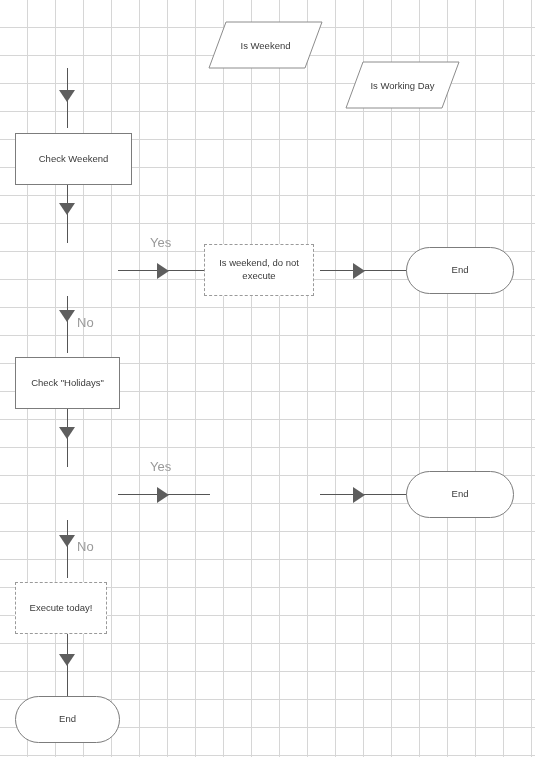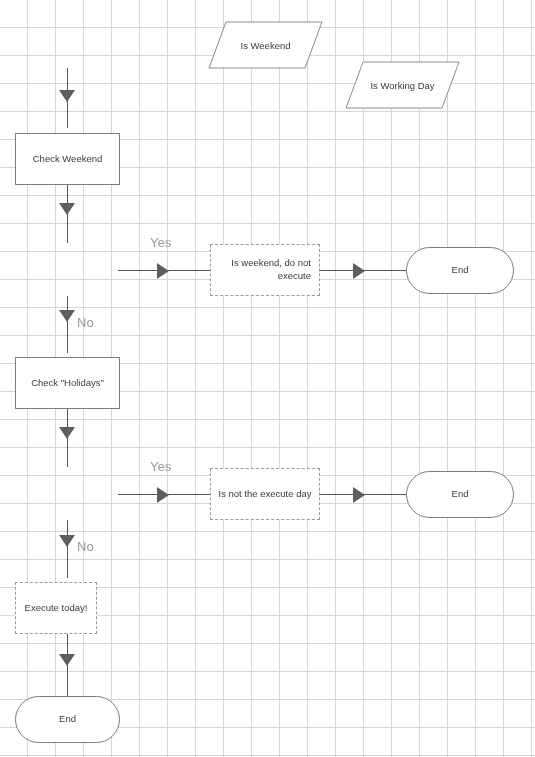--- a/index.html
+++ b/index.html
@@ -161,47 +161,44 @@
     <div class="para-label">Is Weekend</div>
   </div>
 
   <div class="para-wrap" style="left:345px; top:21px; width:115px; height:48px;margin-top:40px;">
     <svg width="115" height="48" viewBox="0 0 115 48">
       <polygon points="18,1 114,1 97,47 1,47" fill="#ffffff" stroke="#8c8c8c" stroke-width="1"></polygon>
     </svg>
     <div class="para-label">Is Working Day</div>
   </div>
 
-  <div class="node process" style="left:15px; top:133px; width:105px; height:52px;">
+  <div class="node process" style="left:15px; top:133px; width:117px; height:52px;">
     <span>Check Weekend</span>
   </div>
 
 
-  <div class="node dashed" style="left:210px; top:244px; width:110px; height:52px;text-align:right;">
+  <div class="node dashed" style="left:204px; top:244px; width:110px; height:52px;">
     <span style="display:block; width:92px;">Is weekend, do not execute</span>
   </div>
 
   <div class="node terminator" style="left:406px; top:247px; width:108px; height:47px;">
     <span>End</span>
   </div>
 
   <div class="node process" style="left:15px; top:357px; width:105px; height:52px;">
     <span>Check "Holidays"</span>
   </div>
 
 
-  <div class="node dashed" style="left:210px; top:468px; width:110px; height:52px;">
-    <span style="display:block; width:104px;">Is not the execute day</span>
-  </div>
 
   <div class="node terminator" style="left:406px; top:471px; width:108px; height:47px;">
     <span>End</span>
   </div>
 
-  <div class="node dashed" style="left:15px; top:582px; width:82px; height:52px;">
+  <div class="node dashed" style="left:15px; top:582px; width:92px; height:52px;">
     <span>Execute today!</span>
   </div>
 
   <div class="node terminator" style="left:15px; top:696px; width:105px; height:47px;">
     <span>End</span>
   </div>
 
 </div>
 
 </body></html>

